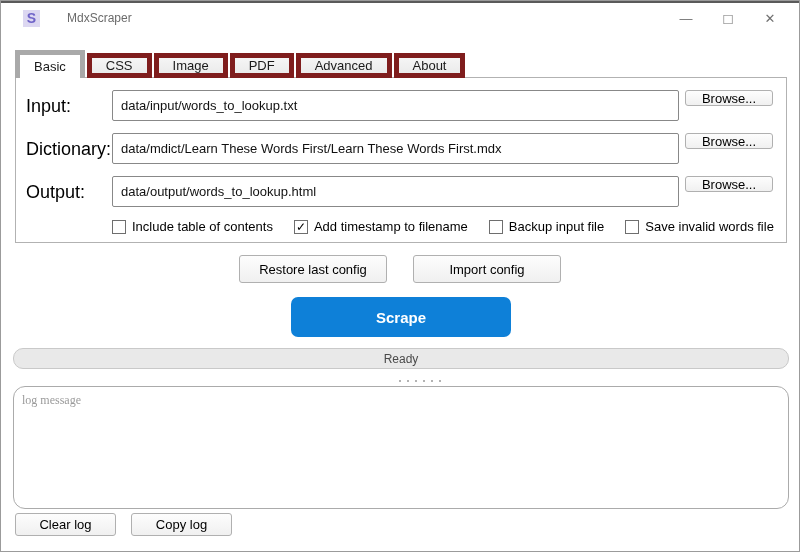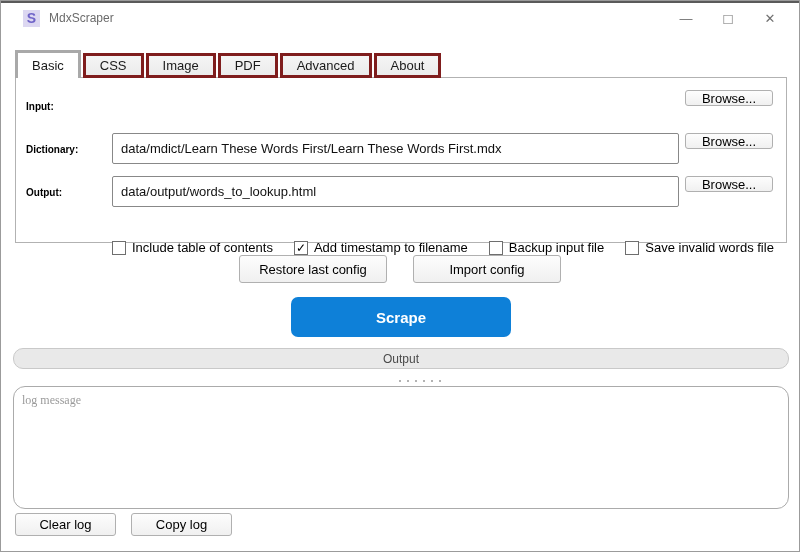--- a/index.html
+++ b/index.html
@@ -13,58 +13,58 @@
   }
   .top-strip { position:absolute; top:0; left:0; right:0; height:2px; background:#5a5a5a; }
 
   
   .titlebar { position:absolute; top:2px; left:0; right:0; height:30px; display:flex; align-items:center; padding-left:22px; background:#fff; }
   .app-icon {
     width:17px; height:17px; background:#dcd7f1; color:#6f63c8;
     font-weight:bold; font-size:14px; line-height:17px; text-align:center;
     flex:0 0 auto;
   }
-  .title-text { color:#6b6b6b; font-size:12px; margin-left:9px; }
+  .title-text { color:#6b6b6b; font-size:12px; margin-left:27px; }
   .win-controls { position:absolute; right:8px; top:0; height:30px; display:flex; align-items:center; }
   .win-btn { width:42px; height:30px; display:flex; align-items:center; justify-content:center; color:#707070; font-size:13px; cursor:default; }
   .win-btn.maxi { font-size:15px; }
 
   
   .tabbar { position:absolute; left:14px; top:49px; display:flex; align-items:flex-end; z-index:3; }
   .tab {
     height:25px; padding:0 14px; margin-right:2px;
     display:flex; align-items:center;
     background:linear-gradient(#f5f5f5,#ebebeb);
-    border:3px solid #7f1d1d;
+    border:5px solid #7f1d1d;
     font-size:13px; color:#1a1a1a; cursor:default;
   }
   .tab.active {
     height:28px; background:#fff; border-color:#a9a9a9; border-bottom:none;
     position:relative; z-index:4;
   }
 
   
   .pane {
     position:absolute; left:14px; top:76px; width:772px; height:166px;
     border:1px solid #b2b2b2; background:#fff; z-index:2;
   }
   .frow { position:absolute; left:0; width:100%; height:31px; }
-  .frow-label { position:absolute; left:10px; top:50%; transform:translateY(-50%); font-size:10px; font-weight:bold; color:#000; }
+  .frow-label { position:absolute; left:10px; top:50%; transform:translateY(-50%); font-size:18px; font-weight:normal; color:#000; }
   .frow-input {
     position:absolute; left:96px; top:0; width:567px; height:31px;
     border:1px solid #888888; border-radius:2px; background:#fff;
     font-family:"Liberation Sans", sans-serif; font-size:13px; color:#111; padding:0 8px; outline:none;
   }
   .browse-btn {
     position:absolute; right:13px; top:0; width:88px; height:16px;
     background:linear-gradient(#fdfdfd,#f0f0f0);
     border:1px solid #b0b0b0; border-radius:3px;
     font-family:"Liberation Sans", sans-serif; font-size:13px; color:#000; cursor:default;
   }
-  .checkrow { position:absolute; left:96px; top:141px; display:flex; align-items:flex-start; gap:21px;margin-top:21px; }
+  .checkrow { position:absolute; left:96px; top:141px; display:flex; align-items:flex-start; gap:21px; }
   .checkitem { display:flex; align-items:center; cursor:default; }
   .checkbox {
     width:14px; height:14px; border:1px solid #6e6e6e; background:#fff;
     display:inline-flex; align-items:center; justify-content:center;
     font-size:12px; line-height:14px; color:#000; flex:0 0 auto;
   }
   .checklabel { font-size:13px; color:#000; margin-left:6px; white-space:nowrap; }
 
   
   .config-row { position:absolute; top:254px; left:0; width:100%; display:flex; justify-content:center; gap:26px; }
@@ -134,20 +134,21 @@
   <div class="tab">Image</div>
   <div class="tab">PDF</div>
   <div class="tab">Advanced</div>
   <div class="tab">About</div>
 </div>
 
 <div class="pane">
 
   <div class="frow" style="top:12px;">
     <span class="frow-label">Input:</span>
+    <input class="frow-input" type="text" value="data/input/words_to_lookup.txt" style="">
     <button class="browse-btn">Browse...</button>
   </div>
 
   <div class="frow" style="top:55px;">
     <span class="frow-label">Dictionary:</span>
     <input class="frow-input" type="text" value="data/mdict/Learn These Words First/Learn These Words First.mdx" style="">
     <button class="browse-btn">Browse...</button>
   </div>
 
   <div class="frow" style="top:98px;">
@@ -178,21 +179,21 @@
 </div>
 
 <div class="config-row">
   <button class="config-btn">Restore last config</button>
   <button class="config-btn">Import config</button>
 </div>
 
 <button class="scrape-btn" style="background: rgb(14, 128, 216);">Scrape</button>
 
 <div class="status-bar">
-  <span>Output</span>
+  <span>Ready</span>
 </div>
 
 <div class="splitter">
   <div class="splitter-dots"></div>
 </div>
 
 <textarea class="log-area" placeholder="log message" style=""></textarea>
 
 <div class="log-btn-row">
   <button class="log-btn">Clear log</button>

